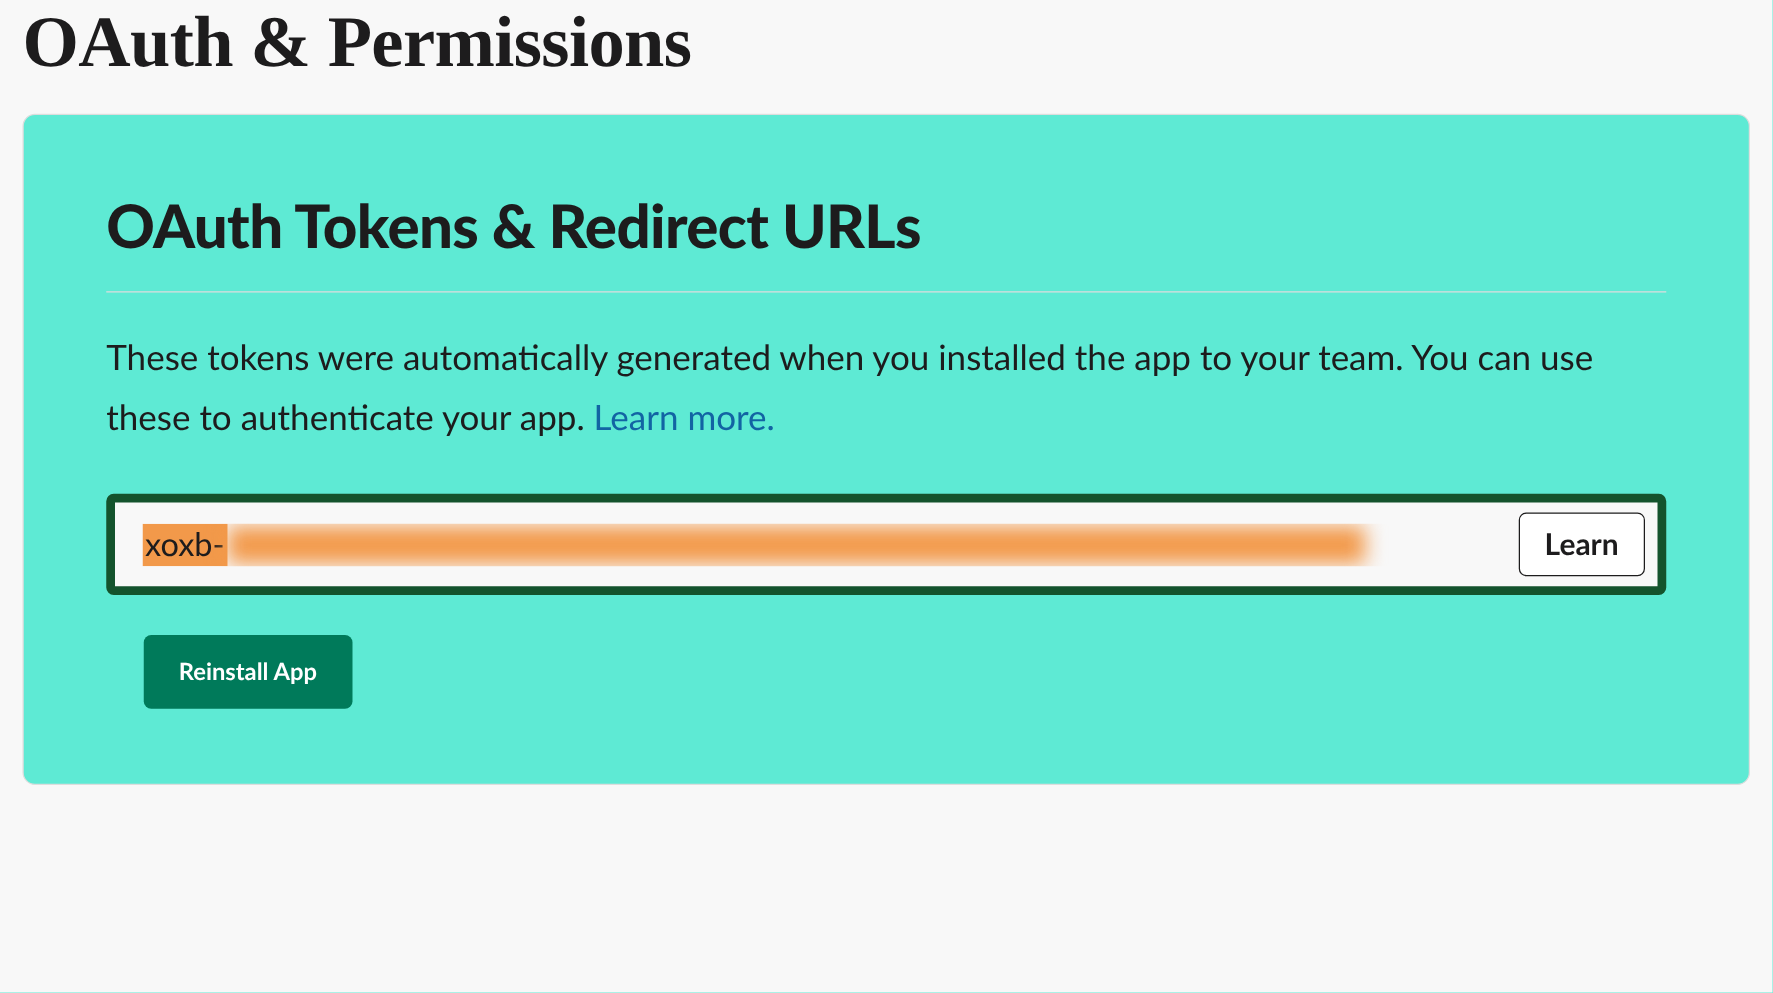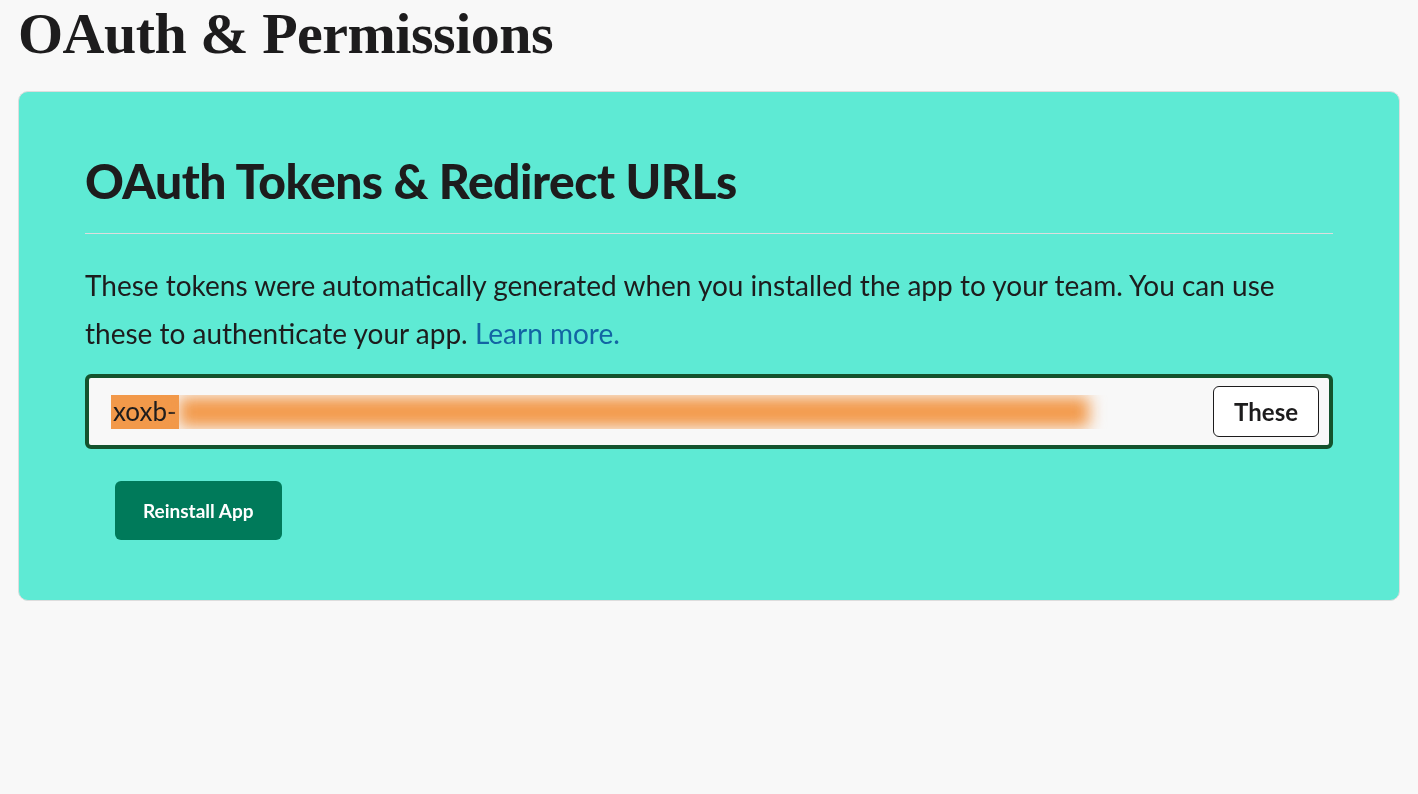--- a/index.html
+++ b/index.html
@@ -45,36 +45,36 @@
       font-size: 42px;
       font-weight: 900;
       color: #1d1c1d;
       margin-bottom: 22px;
       letter-spacing: -0.5px;
     }
     .description {
       font-size: 28px;
       color: #1d1c1d;
       line-height: 1.7;
-      margin-bottom: 17px;
+      margin-bottom: 38px;
     }
     .learn-link {
       color: #1264a3;
       text-decoration: none;
     }
     .token-label {
       font-size: 26px;
       font-weight: 700;
       color: #1d1c1d;
       margin-bottom: 14px;
     }
     .token-row {
       display: flex;
       align-items: center;
-      border: 4px solid #14532d;
+      border: 7px solid #14532d;
       border-radius: 6px;
       background: #f8f8f8;
       padding: 8px 10px 8px 22px;
       margin-bottom: 32px;
     }
     .token-value-wrap {
       flex: 1;
       display: flex;
       align-items: center;
       overflow: hidden;
@@ -128,16 +128,16 @@
   <h2 class="section-title">OAuth Tokens &amp; Redirect URLs</h2>
   <hr class="divider">
   <p class="description">
     <span>These tokens were automatically generated when you installed the app to your team. You can use these to authenticate your app. </span><a href="#" class="learn-link">Learn more.</a>
   </p>
   <div class="token-row">
     <div class="token-value-wrap">
       <span class="token-prefix">xoxb-</span>
         <span class="token-redacted"></span>
     </div>
-    <button class="copy-button">These</button>
+    <button class="copy-button">Learn</button>
   </div>
   <button class="reinstall-button">Reinstall App</button>
 </div>
 
 </body></html>

